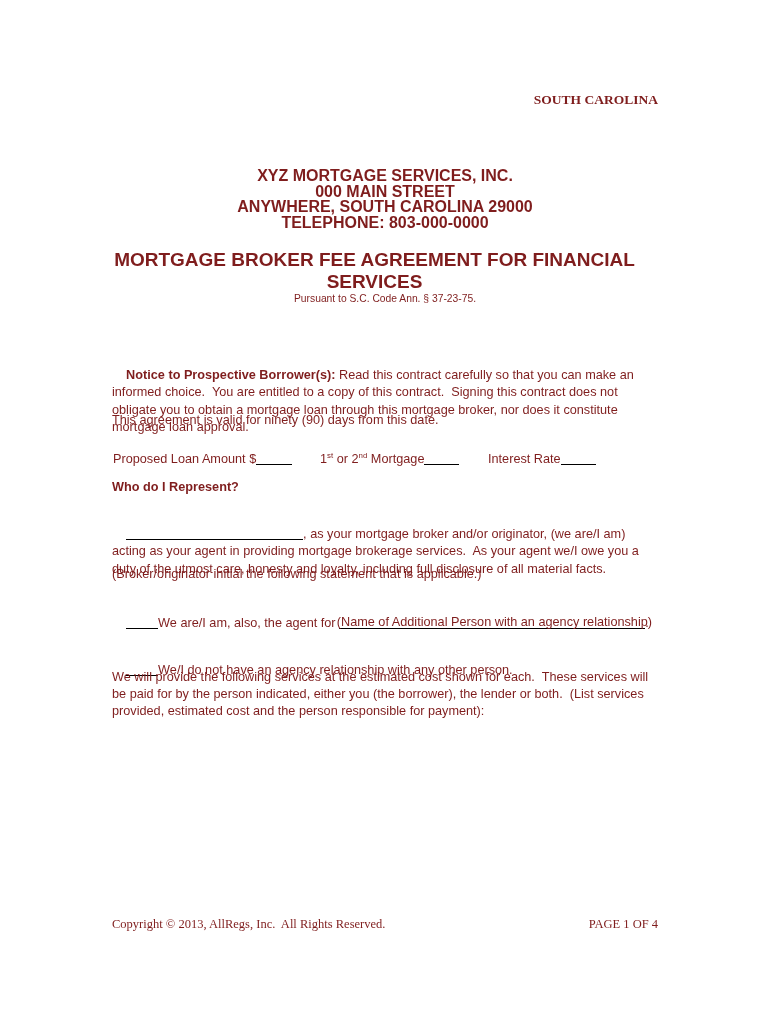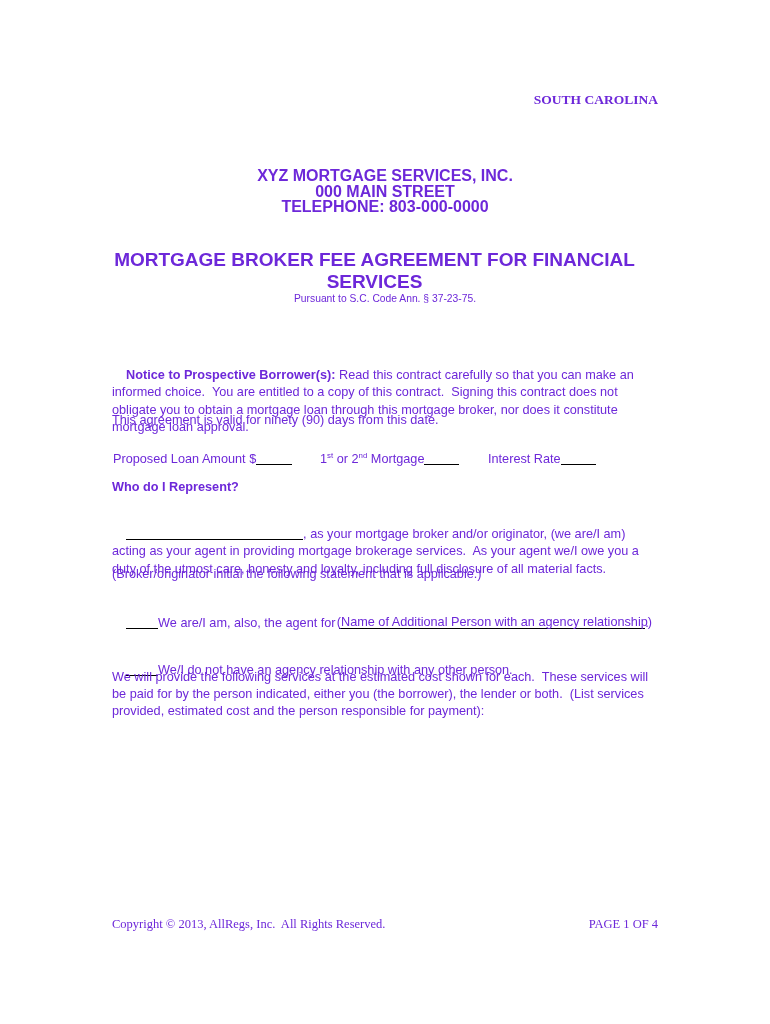--- a/index.html
+++ b/index.html
@@ -2,21 +2,21 @@
 <html><head>
 <meta charset="utf-8">
 <style>
   html, body { margin: 0; padding: 0; background: #e8e8e8; }
   .page {
     position: relative;
     width: 770px;
     height: 1024px;
     margin: 0 auto;
     background: #ffffff;
-    color: #6d28d9;
+    color: #7f1d1d;
     font-family: "Liberation Sans", sans-serif;
     overflow: hidden;
   }
   .abs { position: absolute; }
   .sans-body {
     font-size: 12.7px;
     line-height: 17.2px;
     white-space: pre-wrap;
   }
   .bold { font-weight: bold; }
@@ -87,20 +87,21 @@
 </head>
 <body>
 
 <div class="page">
 
   <div class="abs region-label">SOUTH CAROLINA</div>
 
   <div class="abs company-block">
     <div>XYZ MORTGAGE SERVICES, INC.</div>
     <div>000 MAIN STREET</div>
+    <div>ANYWHERE, SOUTH CAROLINA 29000</div>
     <div>TELEPHONE: 803-000-0000</div>
   </div>
 
   <div class="abs doc-title">MORTGAGE BROKER FEE AGREEMENT FOR FINANCIAL
 SERVICES</div>
 
   <div class="abs doc-subtitle">Pursuant to S.C. Code Ann. § 37-23-75.</div>
 
   <div class="abs sans-body para p-notice">
     <span class="bold">Notice to Prospective Borrower(s):</span><span> Read this contract carefully so that you can make an

